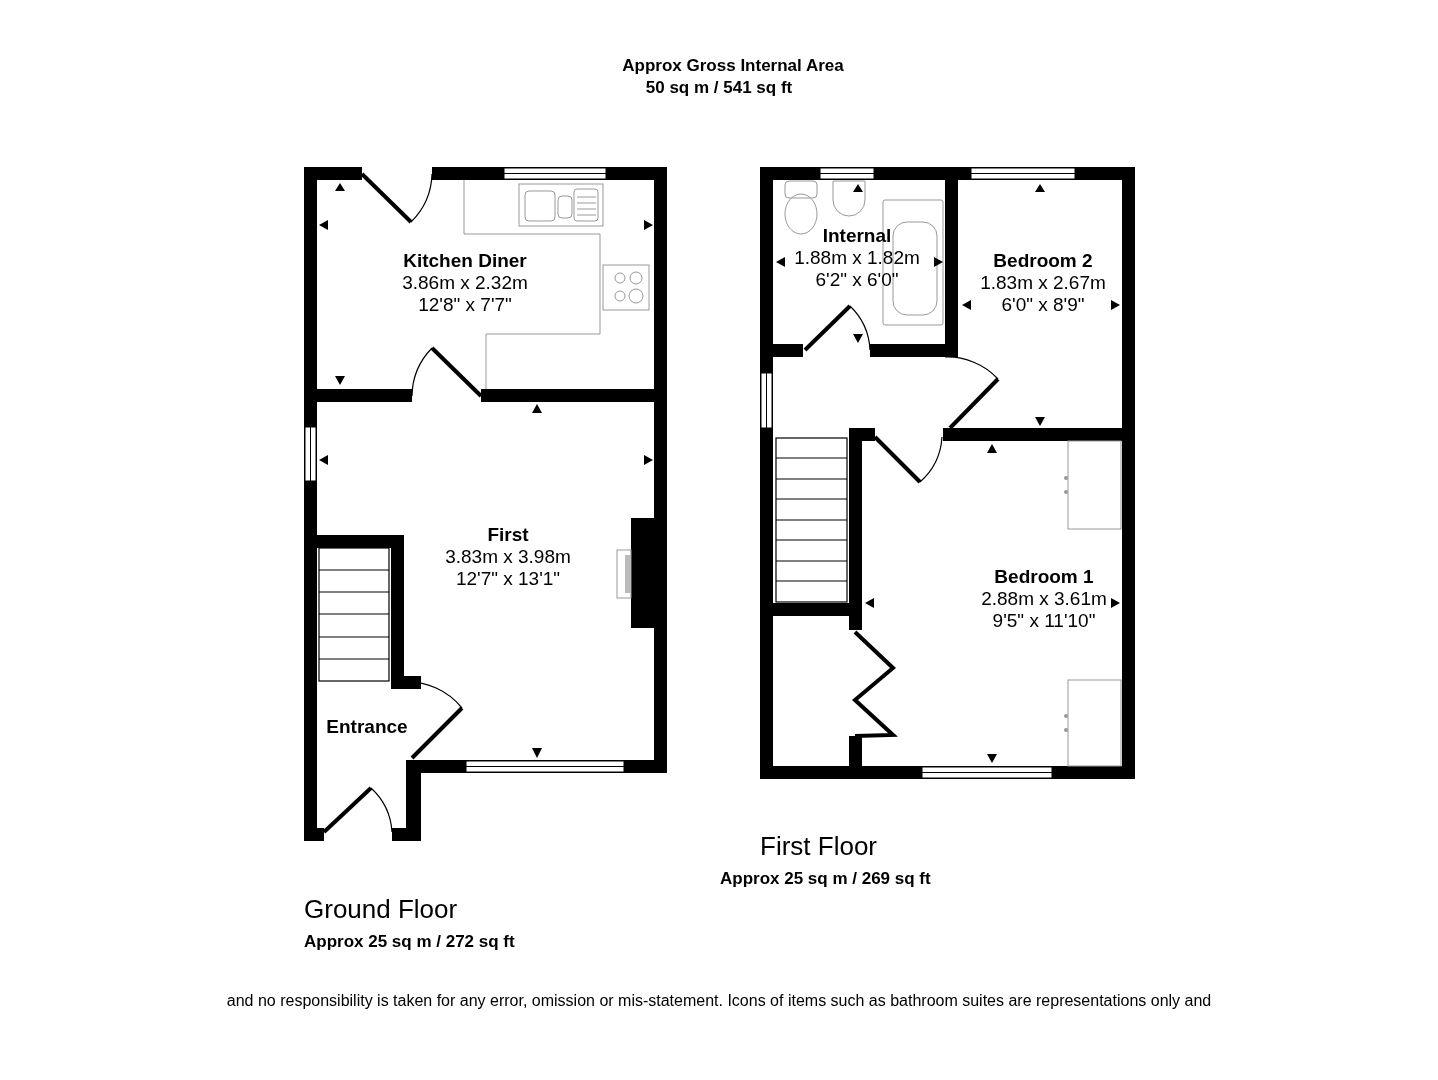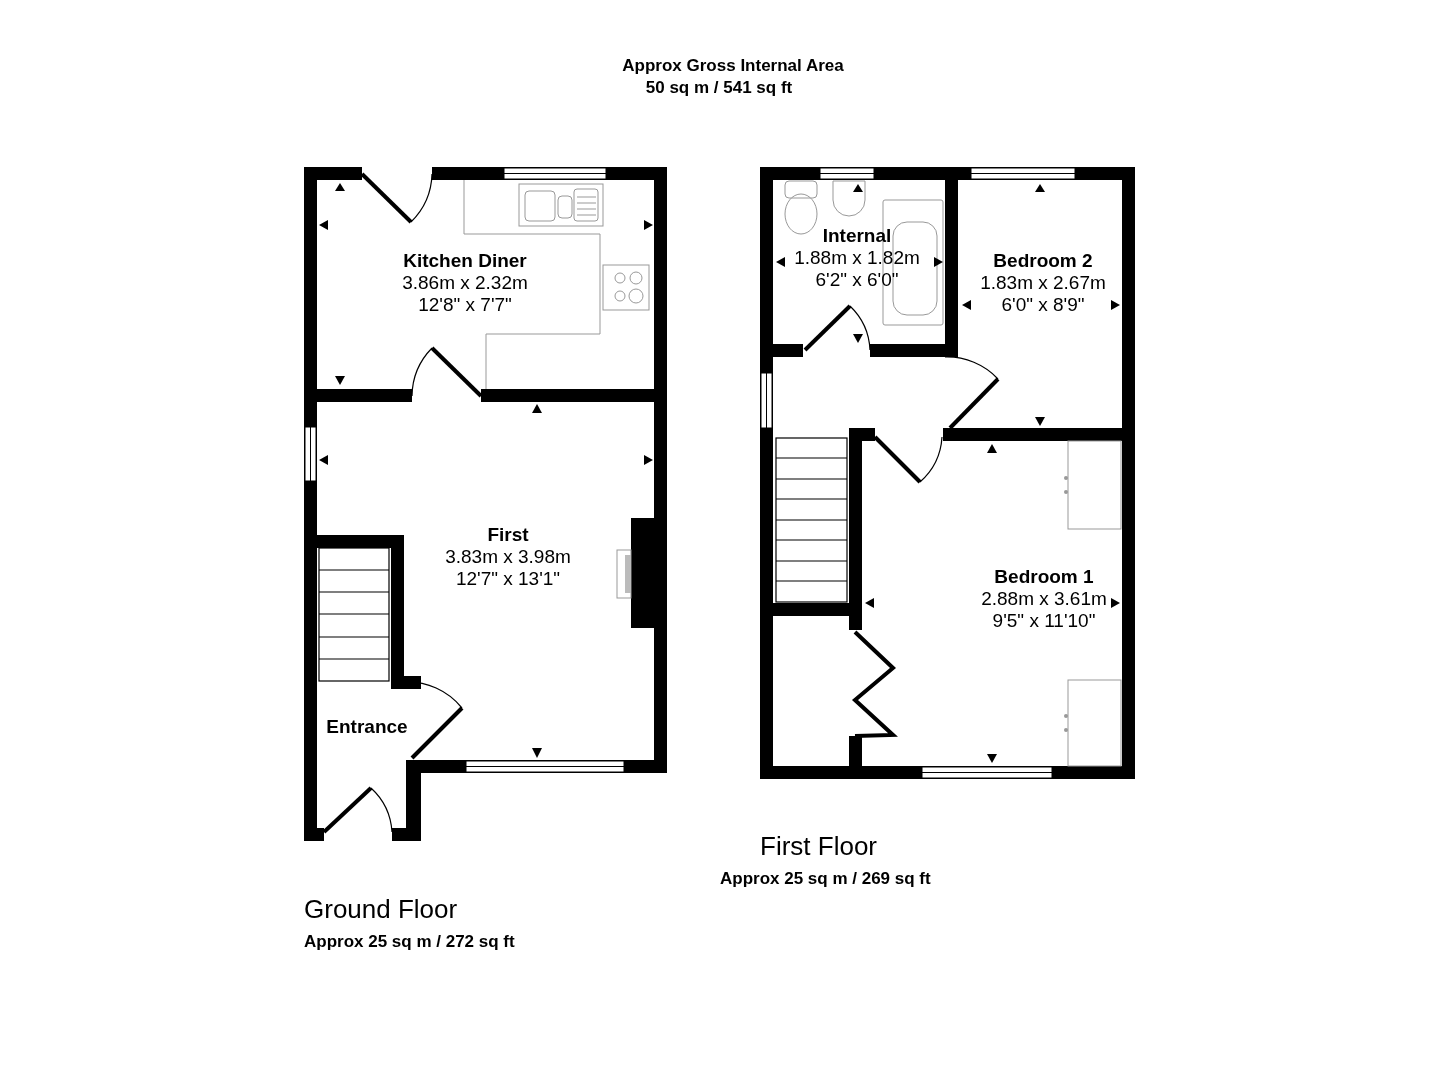--- a/index.html
+++ b/index.html
@@ -214,13 +214,14 @@
   <div>2.88m x 3.61m</div>
   <div>9'5" x 11'10"</div>
 </div>
 
 <div class="abs floor-name" style="left:304px; top:894px;">Ground Floor</div>
 <div class="abs floor-area" style="left:304px; top:932px;">Approx 25 sq m / 272 sq ft</div>
 <div class="abs floor-name" style="left:760px; top:831px;">First Floor</div>
 <div class="abs floor-area" style="left:720px; top:869px;">Approx 25 sq m / 269 sq ft</div>
 
 <div class="abs disclaimer">
+  <div>and no responsibility is taken for any error, omission or mis-statement. Icons of items such as bathroom suites are representations only and</div>
 </div>
 
 </body></html>

